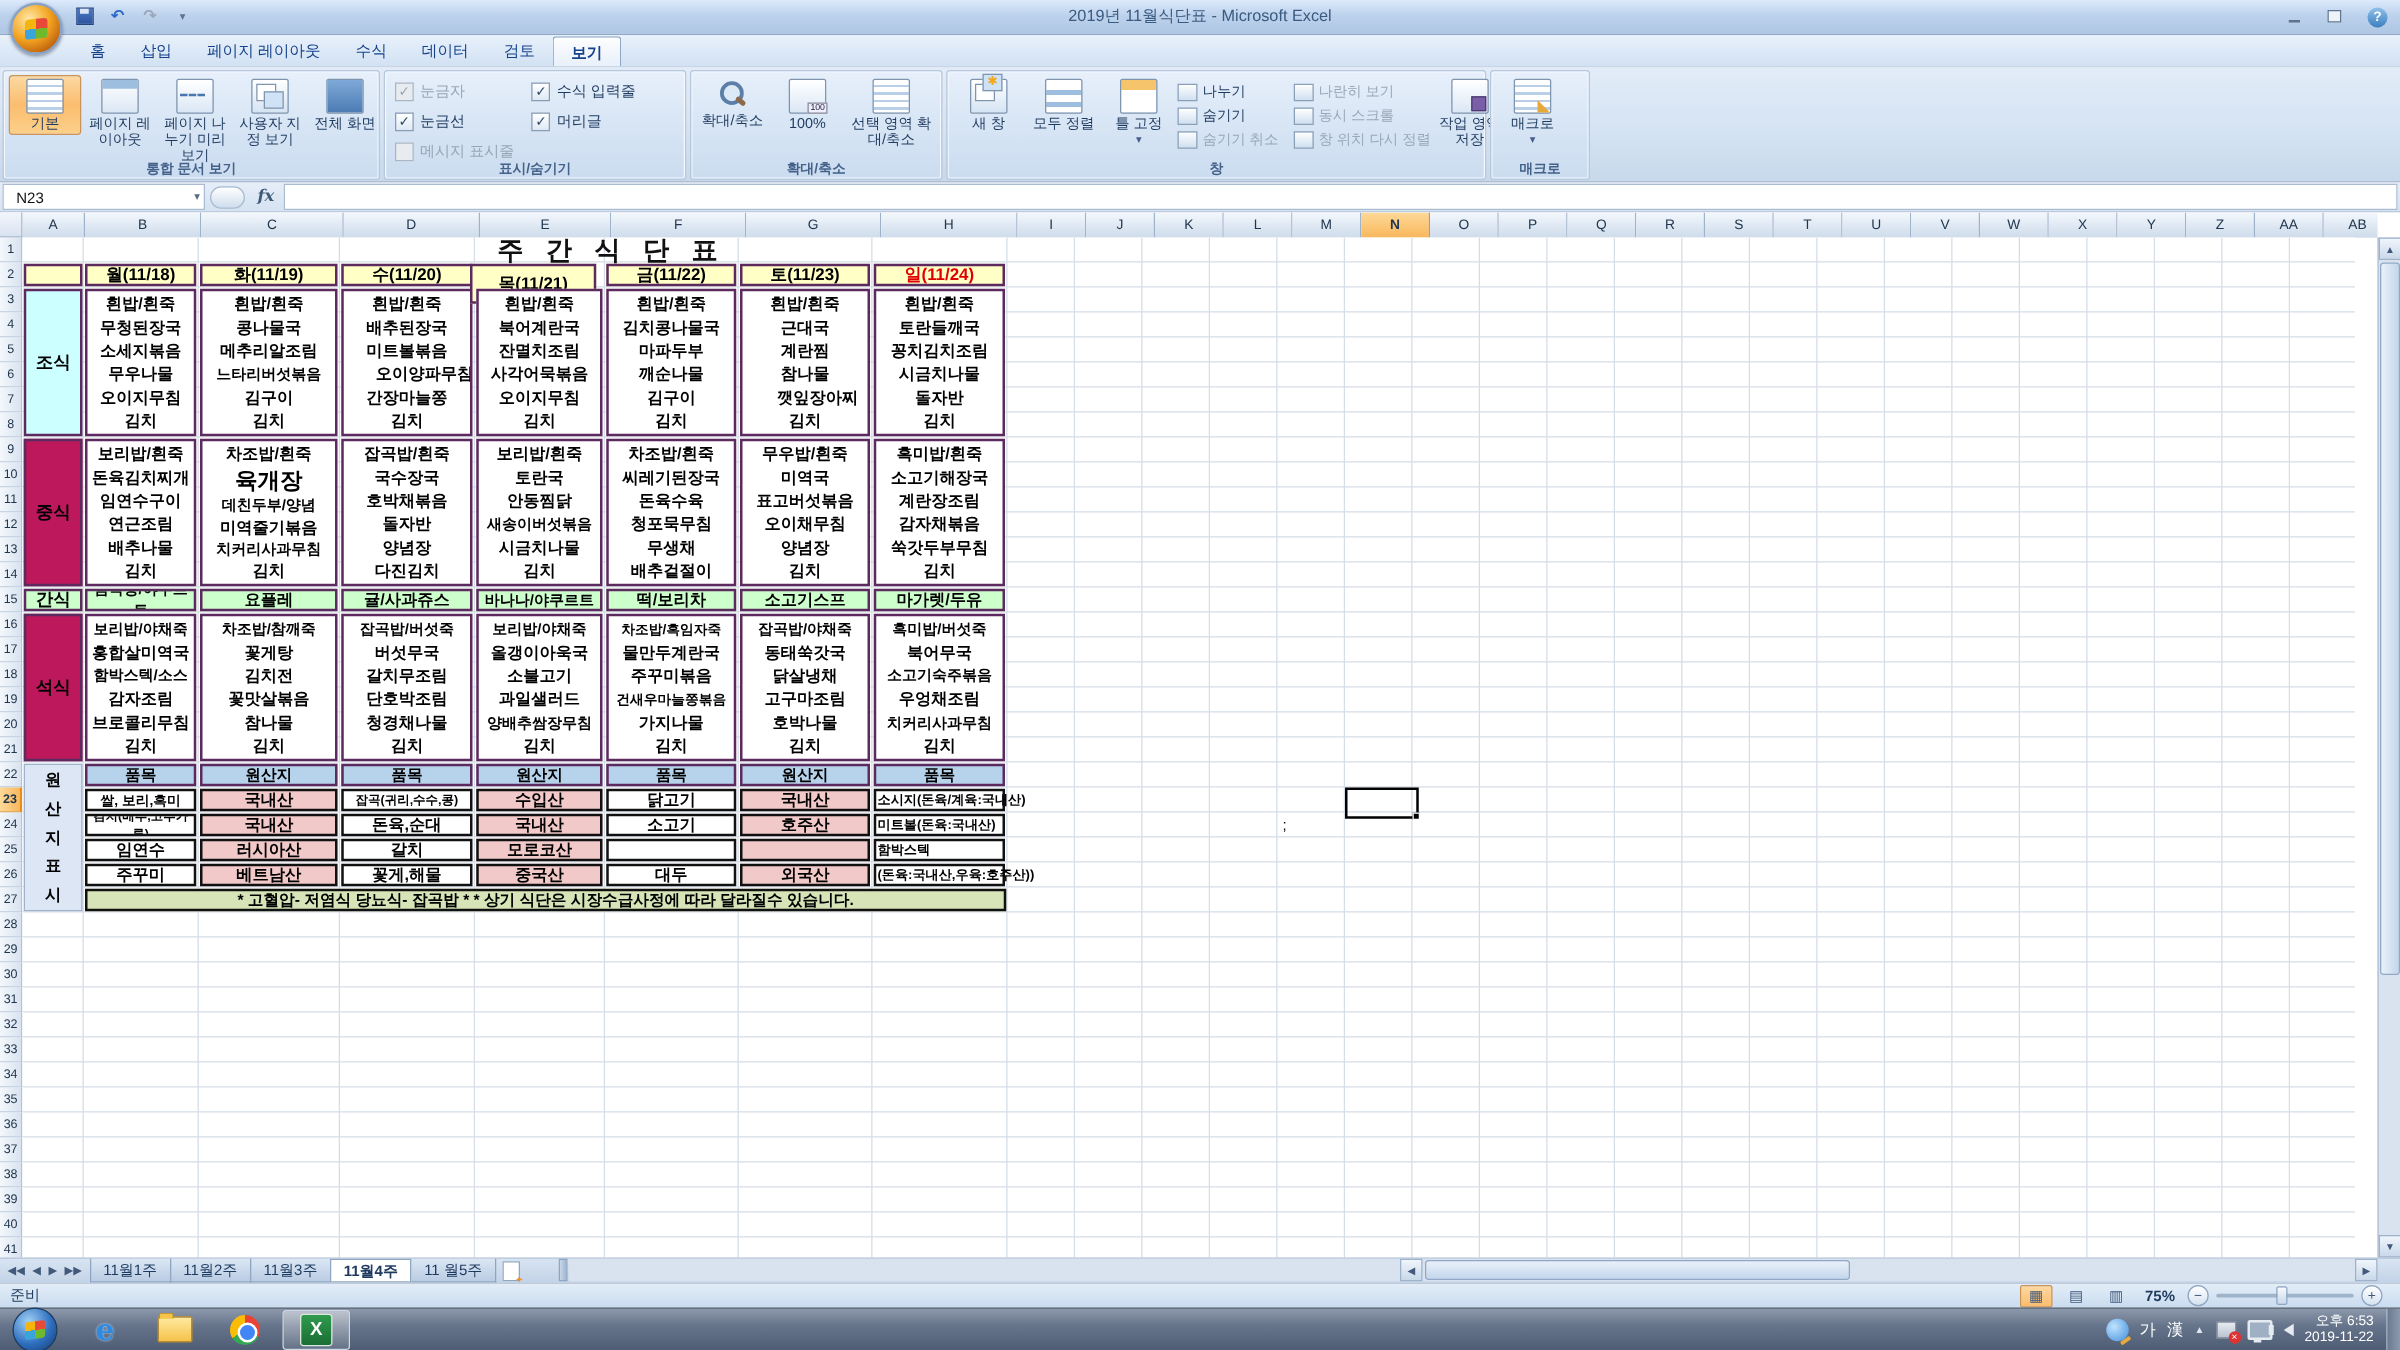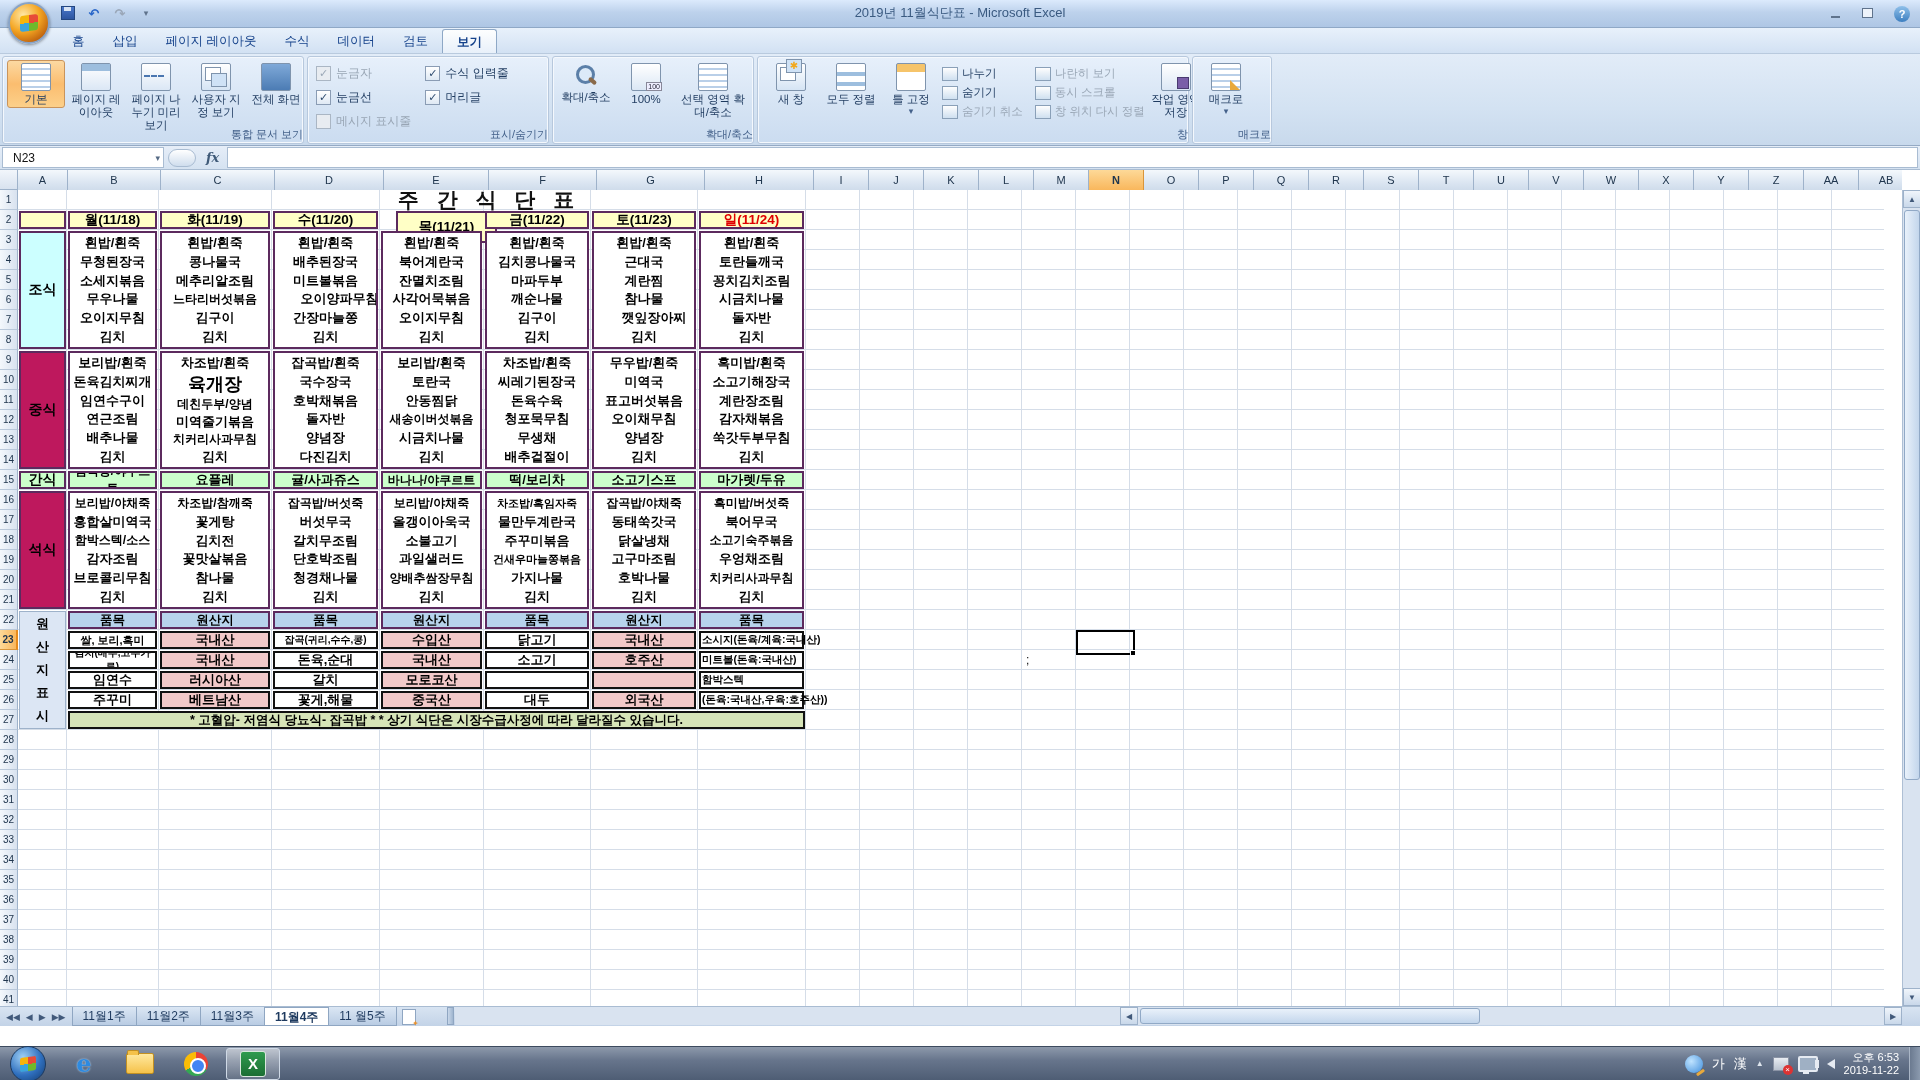--- a/index.html
+++ b/index.html
@@ -40,21 +40,21 @@
     border-radius:3px 3px 0 0;font-weight:bold;}
   #ribbon-help{position:absolute;right:10px;top:6px;width:16px;height:16px;border-radius:50%;
     background:linear-gradient(#8fc0ea,#3d7fc0);color:#fff;font-weight:bold;font-size:11px;
     display:flex;align-items:center;justify-content:center;}
 
   
   #ribbonbody{left:0;top:54px;width:1920px;height:92px;
     background:linear-gradient(#e2ecf8,#d3e2f2 60%,#c8d9ec);border-bottom:1px solid #95aac4;display:flex;gap:3px;padding:2px 2px 0 2px;}
   .rgroup{position:relative;height:86px;border:1px solid #b7c8dd;border-radius:3px;
     background:linear-gradient(#e7f0fb,#d6e4f4 55%,#cbdcf0);box-shadow:inset 0 0 0 1px #f4f8fd;}
-  .rgroup .cap{position:absolute;bottom:1px;left:0;width:100%;text-align:right;font-size:11px;color:#44618a;}
+  .rgroup .cap{position:absolute;bottom:1px;left:0;width:100%;text-align:center;font-size:11px;color:#44618a;font-weight:bold;}
   .btnrow{display:flex;align-items:flex-start;padding:3px 4px;gap:2px;}
   .bigbtn{min-width:50px;max-width:78px;padding:1px 3px;text-align:center;border-radius:3px;border:1px solid transparent;}
   .bigbtn.active{background:linear-gradient(#fcd9a2,#fbbd6f 50%,#fcd08a);border:1px solid #c9945c;}
   .bigbtn .lbl{font-size:11.5px;line-height:13px;color:#1f3molecular;}
   .bigbtn .lbl,.smallitem .lbl{font-size:11.5px;line-height:13px;color:#1e3least;}
   .bigbtn .lbl,.smallitem .lbl{color:#1e3a5f;}
   .bigbtn.disabled .lbl,.smallitem.disabled{color:#9aa7b6;}
   .arrowdn{font-size:9px;color:#44618a;}
   .icx{width:28px;height:26px;margin:1px auto 2px;position:relative;border-radius:2px;
     border:1px solid #7f94ad;background:linear-gradient(#ffffff,#dbe7f5);}
@@ -630,21 +630,21 @@
           </div>
           <div class="bx multiline" style="left: 255px; top: 301px; width: 105px; height: 118px;">
             <div class="ln" style="font-size: 12px;">잡곡밥/버섯죽</div>
             <div class="ln" style="font-size: 13px;">버섯무국</div>
             <div class="ln" style="font-size: 13px;">갈치무조림</div>
             <div class="ln" style="font-size: 13px;">단호박조림</div>
             <div class="ln" style="font-size: 13px;">청경채나물</div>
             <div class="ln" style="font-size: 13px;">김치</div>
           </div>
           <div class="bx greenbg dayhdr" style="left: 255px; top: 281px; width: 105px; height: 18px; font-size: 13px;">귤/사과쥬스</div>
-          <div class="bx yellowbg dayhdr" style="left: 378px; top: 21px; width: 101px; height: 32px;">목(11/21)</div>
+          <div class="bx yellowbg dayhdr" style="left: 358px; top: 21px; width: 101px; height: 32px;">목(11/21)</div>
           <div class="bx multiline" style="left: 363px; top: 41px; width: 101px; height: 118px;">
             <div class="ln" style="font-size: 13px;">흰밥/흰죽</div>
             <div class="ln" style="font-size: 13px;">북어계란국</div>
             <div class="ln" style="font-size: 13px;">잔멸치조림</div>
             <div class="ln" style="font-size: 13px;">사각어묵볶음</div>
             <div class="ln" style="font-size: 13px;">오이지무침</div>
             <div class="ln" style="font-size: 13px;">김치</div>
           </div>
           <div class="bx multiline" style="left: 363px; top: 161px; width: 101px; height: 118px;">
             <div class="ln" style="font-size: 13px;">보리밥/흰죽</div>
@@ -806,20 +806,34 @@
     <div id="inserttab">
         <span class="sheetic"></span>
       </div>
   </div>
   <div id="tabsplit"></div>
   <div id="hscrolltrack"></div>
   <div class="harrow" style="left:1120px;">◀</div>
   <div id="hthumb"></div>
   <div class="harrow" style="left:1884px;">▶</div>
 
+  <div id="statusbar" class="abs">
+    <span id="ready">준비</span>
+    <div id="statusright">
+      <div class="viewbtn active">▦</div>
+      <div class="viewbtn">▤</div>
+      <div class="viewbtn">▥</div>
+      <span id="zoompct">75%</span>
+      <div class="zbtn">−</div>
+      <div id="ztrack">
+          <div id="zhandle"></div>
+        </div>
+      <div class="zbtn">+</div>
+    </div>
+  </div>
 
   <div id="taskbar" class="abs">
     <div class="tbtn" style="margin-left:2px;">
       <div id="startorb">
           <div class="flag"></div>
         </div>
     </div>
     <div class="tbtn">
         <span class="ie-e">e</span>
       </div>

